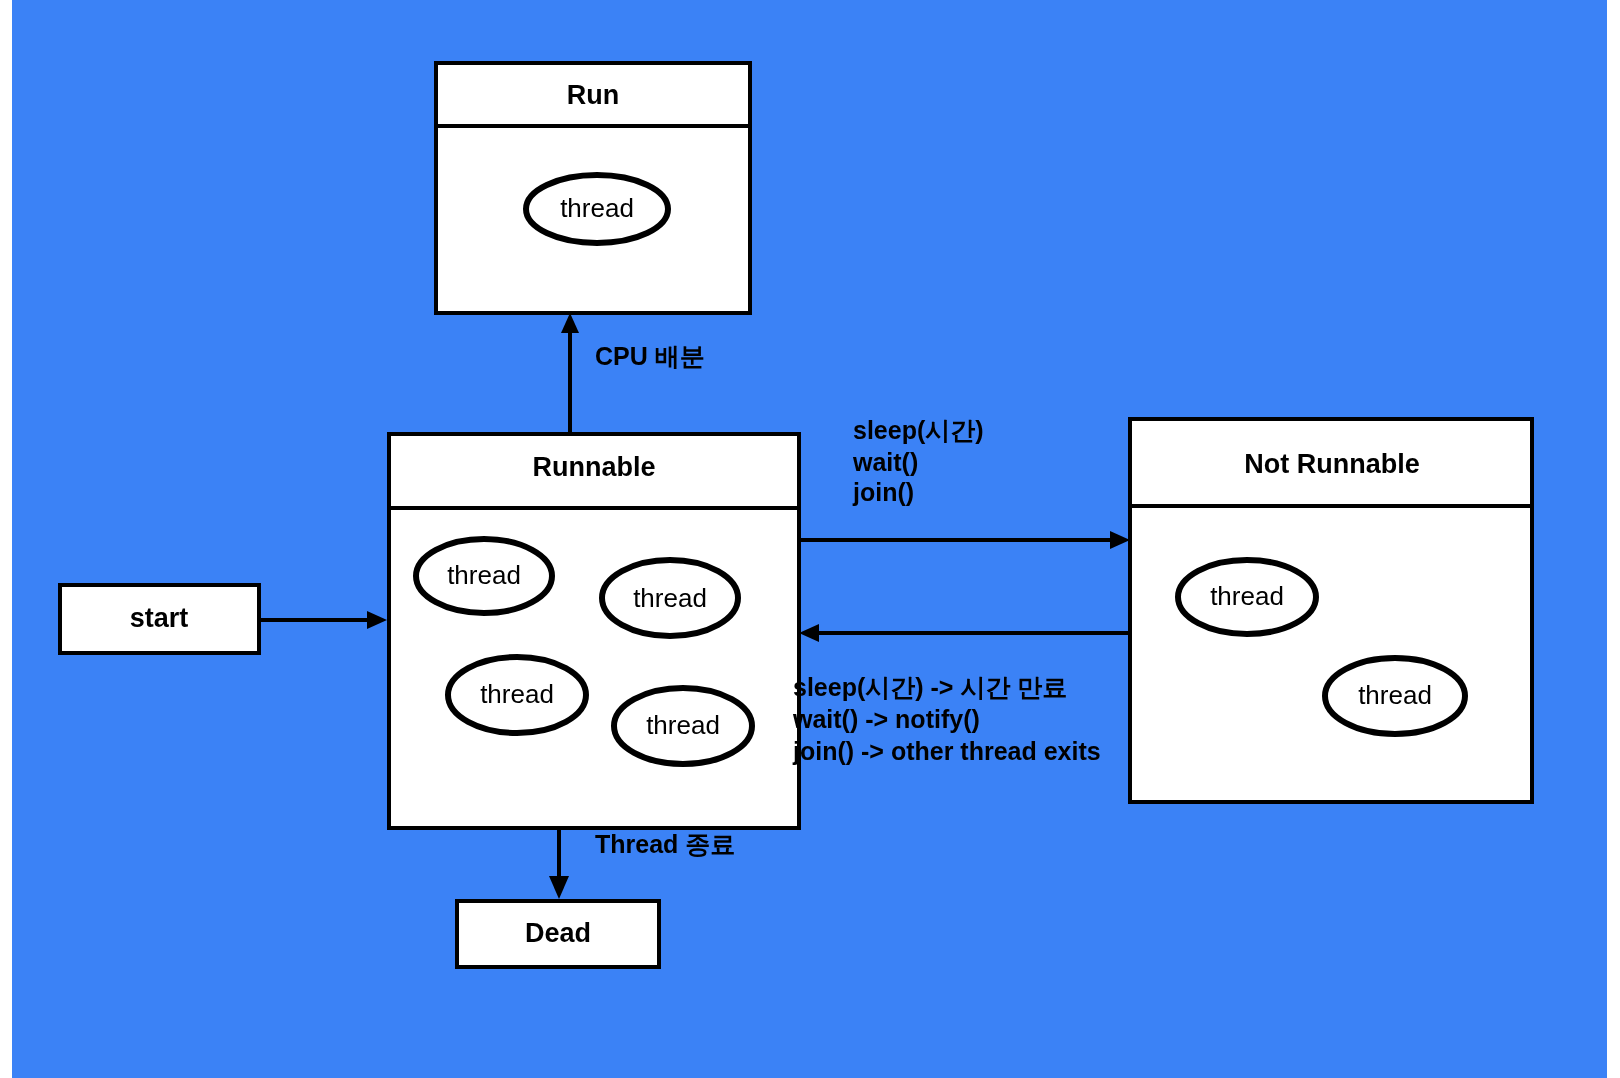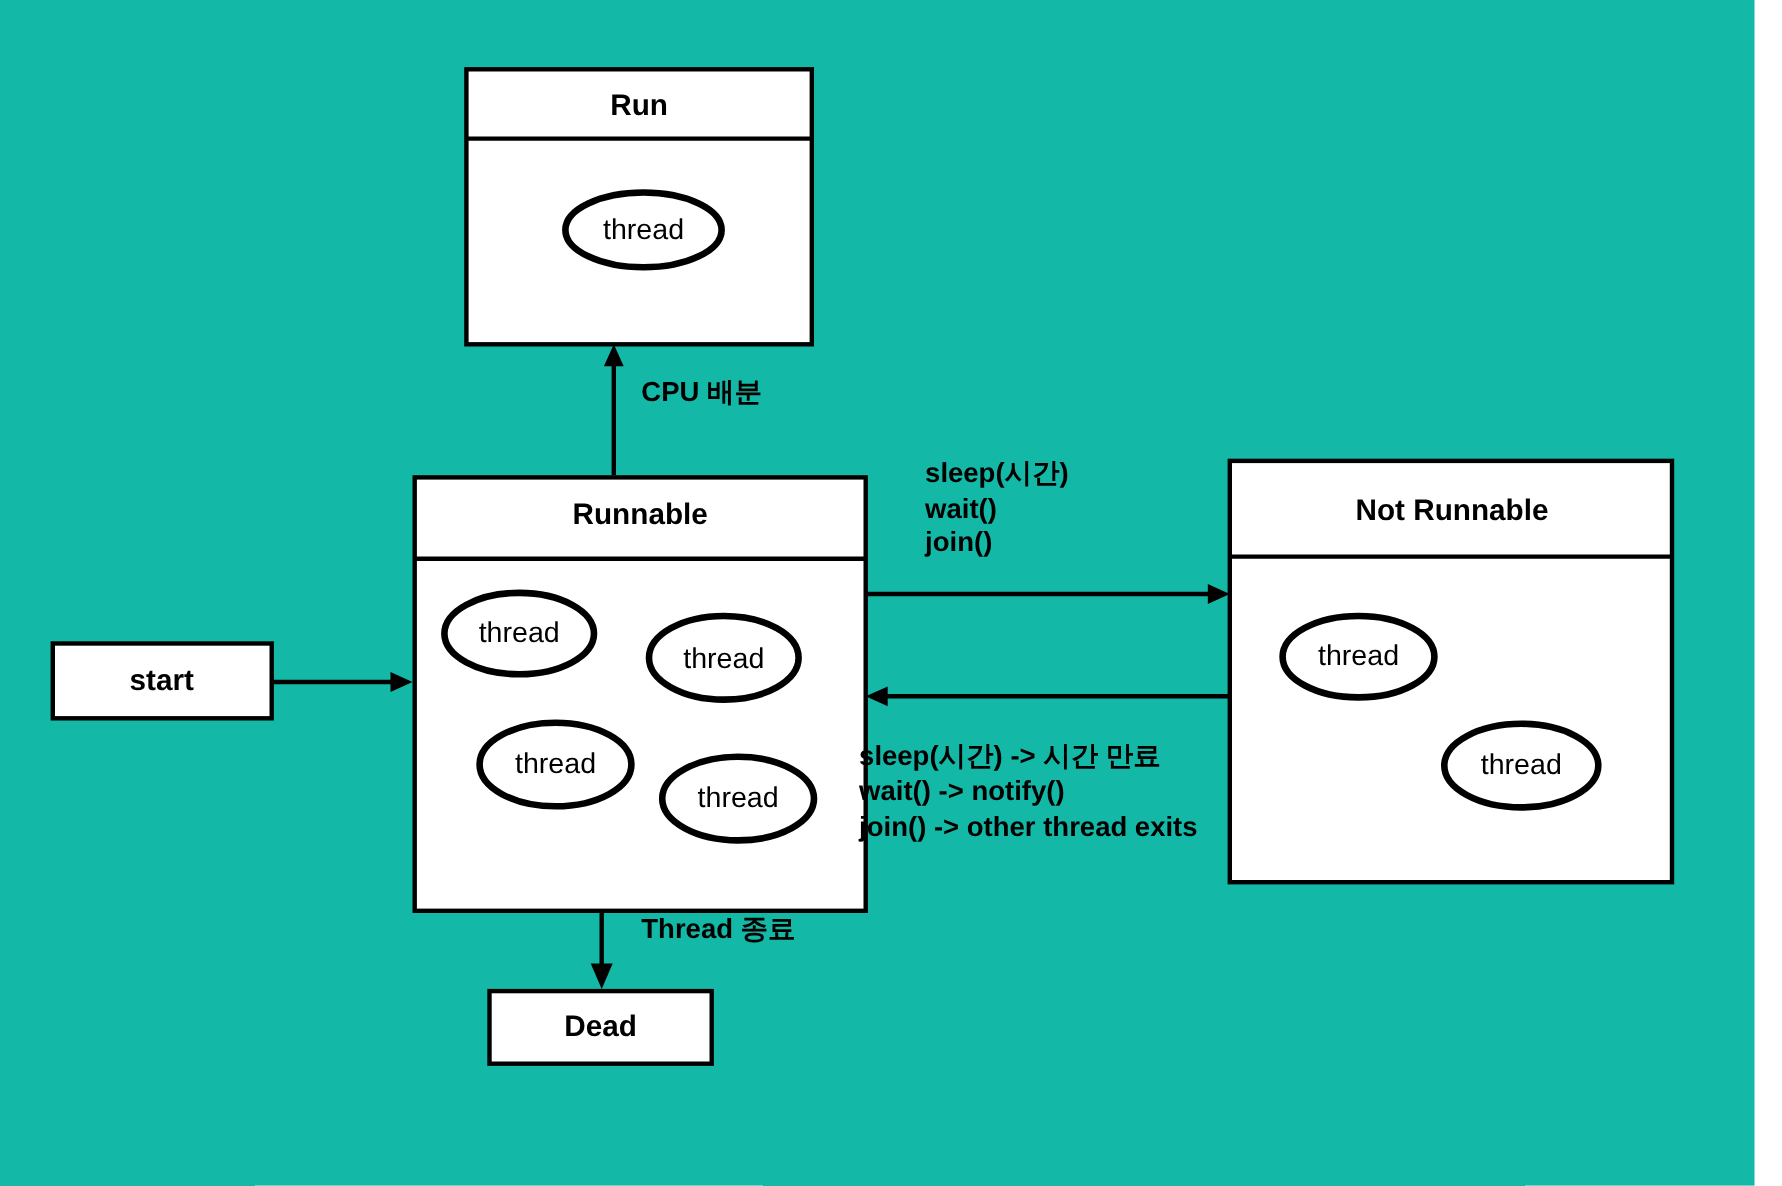--- a/index.html
+++ b/index.html
@@ -8,22 +8,23 @@
     padding: 0;
     background: #ffffff;
   }
   body {
     font-family: "Liberation Sans", "DejaVu Sans", sans-serif;
   }
   #canvas {
     position: relative;
     width: 1595px;
     height: 1078px;
-    background: #14b8a6;
+    background: #3b82f6;
     overflow: hidden;
+    margin-left: 12px;
   }
   svg#diagram {
     position: absolute;
     top: 0;
     left: 0;
     width: 1620px;
     height: 1078px;
   }
   .box-rect {
     fill: #ffffff;

